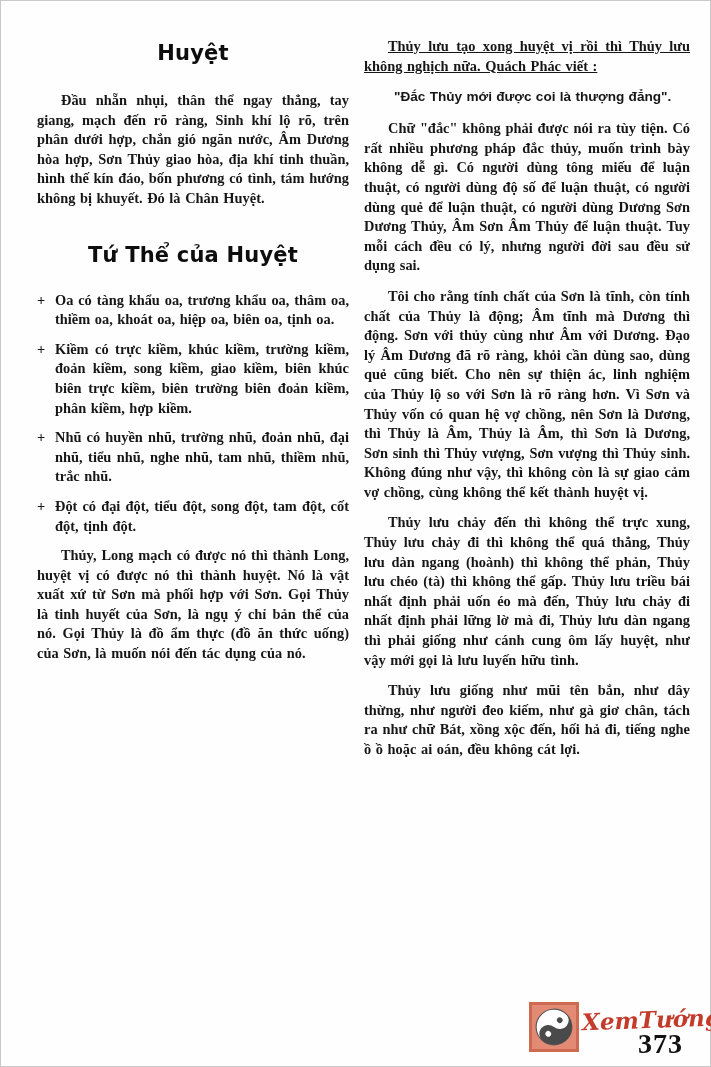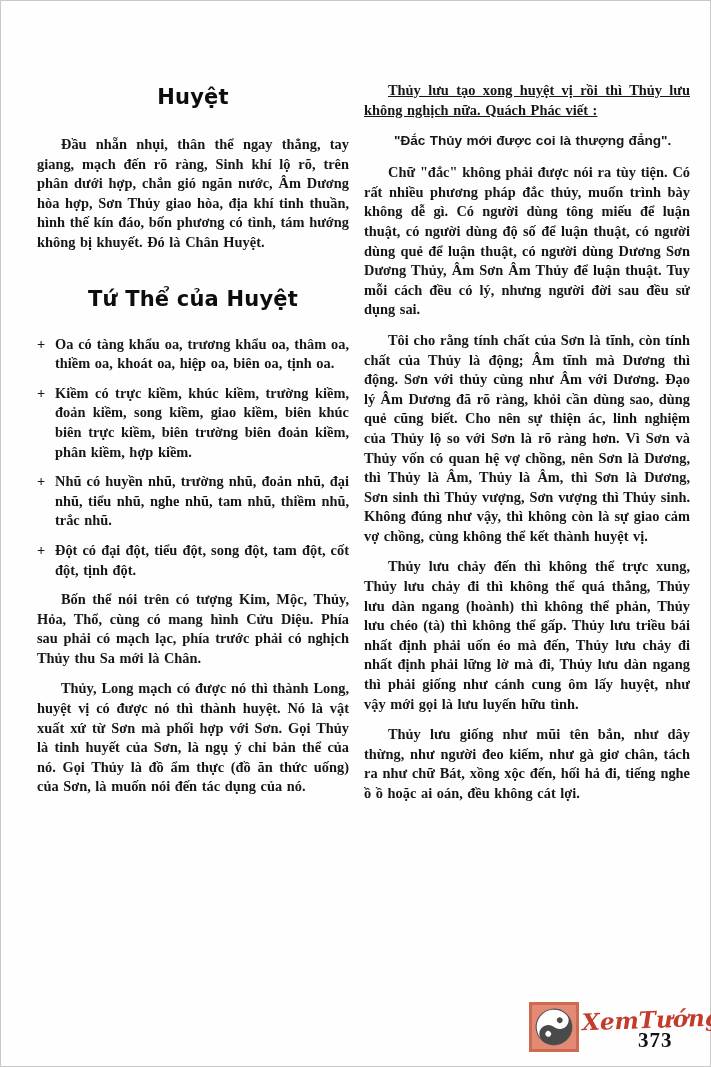--- a/index.html
+++ b/index.html
@@ -3,21 +3,21 @@
 <meta charset="utf-8">
 <style>
   html,body{margin:0;padding:0;}
   body{
     width:711px;height:1067px;overflow:hidden;
     background:#ffffff;
     font-family:"Liberation Serif", serif;
     color:#161616;
   }
   .page{position:relative;width:711px;height:1067px;background:#fffefe;box-sizing:border-box;border:1px solid #c9c9c9;}
-  .col{position:absolute;top:0;margin-top:44px;}
+  .col{position:absolute;top:0;}
   .col-left{left:36px;width:312px;}
   .col-right{left:363px;width:326px;}
   .heading{
     font-family:"DejaVu Sans", sans-serif;
     font-weight:bold;
     font-size:21px;
     text-align:center;
     letter-spacing:0.2px;
     color:#0d0d0d;
   }
@@ -62,21 +62,21 @@
   .wm-text{
     position:absolute;left:62px;top:8px;width:130px;
     font-family:"DejaVu Serif", serif;
     font-style:italic;font-weight:bold;
     font-size:23px;line-height:24px;
     color:#c23b2b;white-space:nowrap;
     transform:rotate(-2deg);
   }
   .page-number{
     position:absolute;left:118px;top:28px;
-    font-size:21px;font-weight:bold;color:#111;
+    font-size:28px;font-weight:bold;color:#111;
     letter-spacing:1px;
   }
 </style>
 </head>
 <body>
 
 <div class="page">
 
   <div class="col col-left">
     <div class="heading h-top">Huyệt</div>
@@ -96,21 +96,20 @@
       <div class="bullet">
         <span class="marker">+</span>
         <span class="btext">Nhũ có huyền nhũ, trường nhũ, đoản nhũ, đại nhũ, tiểu nhũ, nghe nhũ, tam nhũ, thiềm nhũ, trắc nhũ.</span>
       </div>
       <div class="bullet">
         <span class="marker">+</span>
         <span class="btext">Đột có đại đột, tiểu đột, song đột, tam đột, cốt đột, tịnh đột.</span>
       </div>
     </div>
 
-    <p class="body">Bốn thể nói trên có tượng Kim, Mộc, Thủy, Hỏa, Thổ, cùng có mang hình Cửu Diệu. Phía sau phải có mạch lạc, phía trước phải có nghịch Thủy thu Sa mới là Chân.</p>
 
     <p class="body">Thủy, Long mạch có được nó thì thành Long, huyệt vị có được nó thì thành huyệt. Nó là vật xuất xứ từ Sơn mà phối hợp với Sơn. Gọi Thủy là tinh huyết của Sơn, là ngụ ý chỉ bản thể của nó. Gọi Thủy là đồ ẩm thực (đồ ăn thức uống) của Sơn, là muốn nói đến tác dụng của nó.</p>
   </div>
 
   <div class="col col-right">
     <p class="body">Thủy lưu tạo xong huyệt vị rồi thì Thủy lưu không nghịch nữa. Quách Phác viết :</p>
     <p class="quote">"Đắc Thủy mới được coi là thượng đẳng".</p>
     <p class="body">Chữ "đắc" không phải được nói ra tùy tiện. Có rất nhiều phương pháp đắc thủy, muốn trình bày không dễ gì. Có người dùng tông miếu để luận thuật, có người dùng độ số để luận thuật, có người dùng quẻ để luận thuật, có người dùng Dương Sơn Dương Thủy, Âm Sơn Âm Thủy để luận thuật. Tuy mỗi cách đều có lý, nhưng người đời sau đều sử dụng sai.</p>
     <p class="body">Tôi cho rằng tính chất của Sơn là tĩnh, còn tính chất của Thủy là động; Âm tĩnh mà Dương thì động. Sơn với thủy cùng như Âm với Dương. Đạo lý Âm Dương đã rõ ràng, khỏi cần dùng sao, dùng quẻ cũng biết. Cho nên sự thiện ác, linh nghiệm của Thủy lộ so với Sơn là rõ ràng hơn. Vì Sơn và Thủy vốn có quan hệ vợ chồng, nên Sơn là Dương, thì Thủy là Âm, Thủy là Âm, thì Sơn là Dương, Sơn sinh thì Thủy vượng, Sơn vượng thì Thủy sinh. Không đúng như vậy, thì không còn là sự giao cảm vợ chồng, cùng không thể kết thành huyệt vị.</p>
     <p class="body">Thủy lưu chảy đến thì không thể trực xung, Thủy lưu chảy đi thì không thể quá thẳng, Thủy lưu dàn ngang (hoành) thì không thể phản, Thủy lưu chéo (tà) thì không thể gấp. Thủy lưu triều bái nhất định phải uốn éo mà đến, Thủy lưu chảy đi nhất định phải lững lờ mà đi, Thủy lưu dàn ngang thì phải giống như cánh cung ôm lấy huyệt, như vậy mới gọi là lưu luyến hữu tình.</p>

